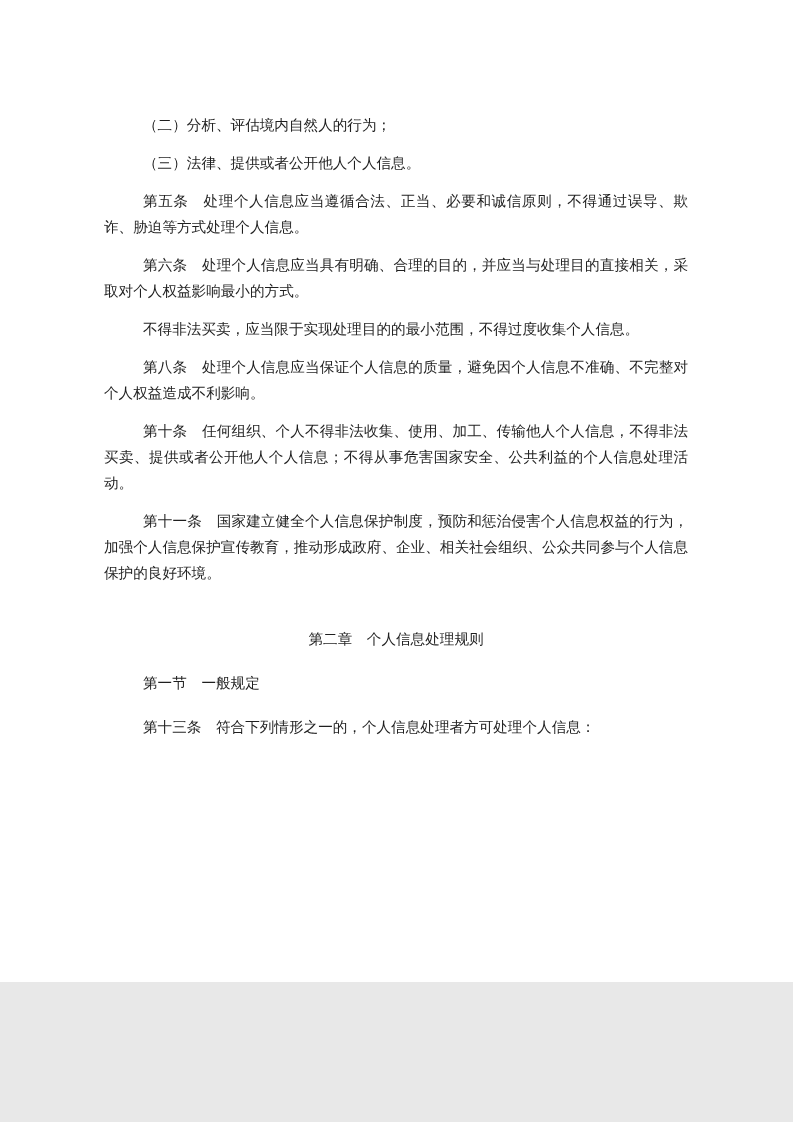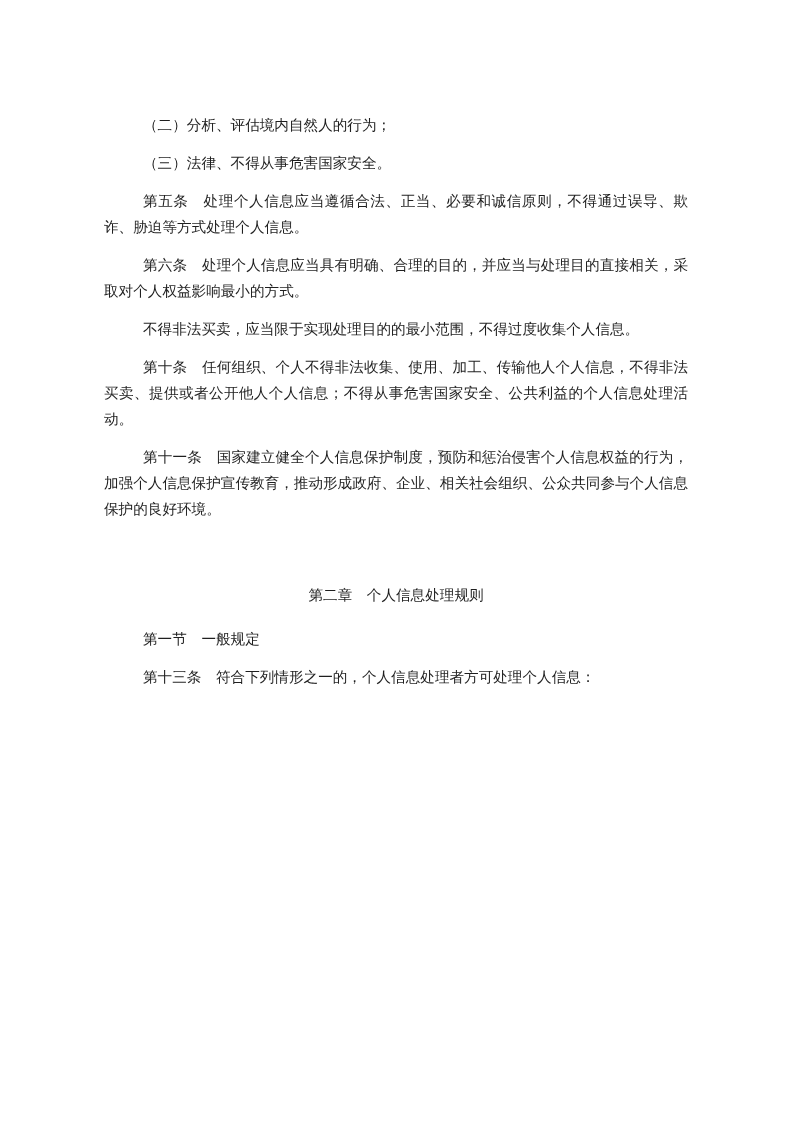--- a/index.html
+++ b/index.html
@@ -3,21 +3,21 @@
 <meta charset="utf-8">
 <style>
   html, body {
     margin: 0;
     padding: 0;
     background: #e8e8e8;
   }
   .page {
     position: relative;
     width: 793px;
-    height: 1122px;
+    height: 982px;
     margin: 0 auto;
     background: #ffffff;
     overflow: hidden;
     font-family: "Liberation Serif", "DejaVu Serif", serif;
   }
   .doc-body {
     position: absolute;
     left: 104px;
     top: 112px;
     width: 584px;
@@ -27,36 +27,37 @@
     font-size: 14.6px;
     line-height: 26px;
     color: #1f1f1f;
     text-align: justify;
     text-indent: 39px;
     word-break: break-all;
   }
   .doc-body p.chapter {
     text-align: center;
     text-indent: 0;
-    margin-top: 60px;
+    margin-top: 40px;
     margin-bottom: 18px;
   }
   .doc-body p.section {
-    margin-bottom: 12px;
+    margin-bottom: 18px;
   }
 </style>
 </head>
 <body>
 
 <div class="page">
   <div class="doc-body">
       <p class="list-item">（二）分析、评估境内自然人的行为；</p>
-      <p class="list-item">（三）法律、不得从事危害国家安全。</p>
+      <p class="list-item">（三）法律、提供或者公开他人个人信息。</p>
       <p class="article">第五条　处理个人信息应当遵循合法、正当、必要和诚信原则，不得通过误导、欺诈、胁迫等方式处理个人信息。</p>
       <p class="article">第六条　处理个人信息应当具有明确、合理的目的，并应当与处理目的直接相关，采取对个人权益影响最小的方式。</p>
       <p class="paragraph">不得非法买卖，应当限于实现处理目的的最小范围，不得过度收集个人信息。</p>
+      <p class="article">第八条　处理个人信息应当保证个人信息的质量，避免因个人信息不准确、不完整对个人权益造成不利影响。</p>
       <p class="article">第十条　任何组织、个人不得非法收集、使用、加工、传输他人个人信息，不得非法买卖、提供或者公开他人个人信息；不得从事危害国家安全、公共利益的个人信息处理活动。</p>
       <p class="article">第十一条　国家建立健全个人信息保护制度，预防和惩治侵害个人信息权益的行为，加强个人信息保护宣传教育，推动形成政府、企业、相关社会组织、公众共同参与个人信息保护的良好环境。</p>
       <p class="chapter">第二章　个人信息处理规则</p>
       <p class="section">第一节　一般规定</p>
       <p class="article">第十三条　符合下列情形之一的，个人信息处理者方可处理个人信息：</p>
     </div>
 </div>
 
 </body></html>

